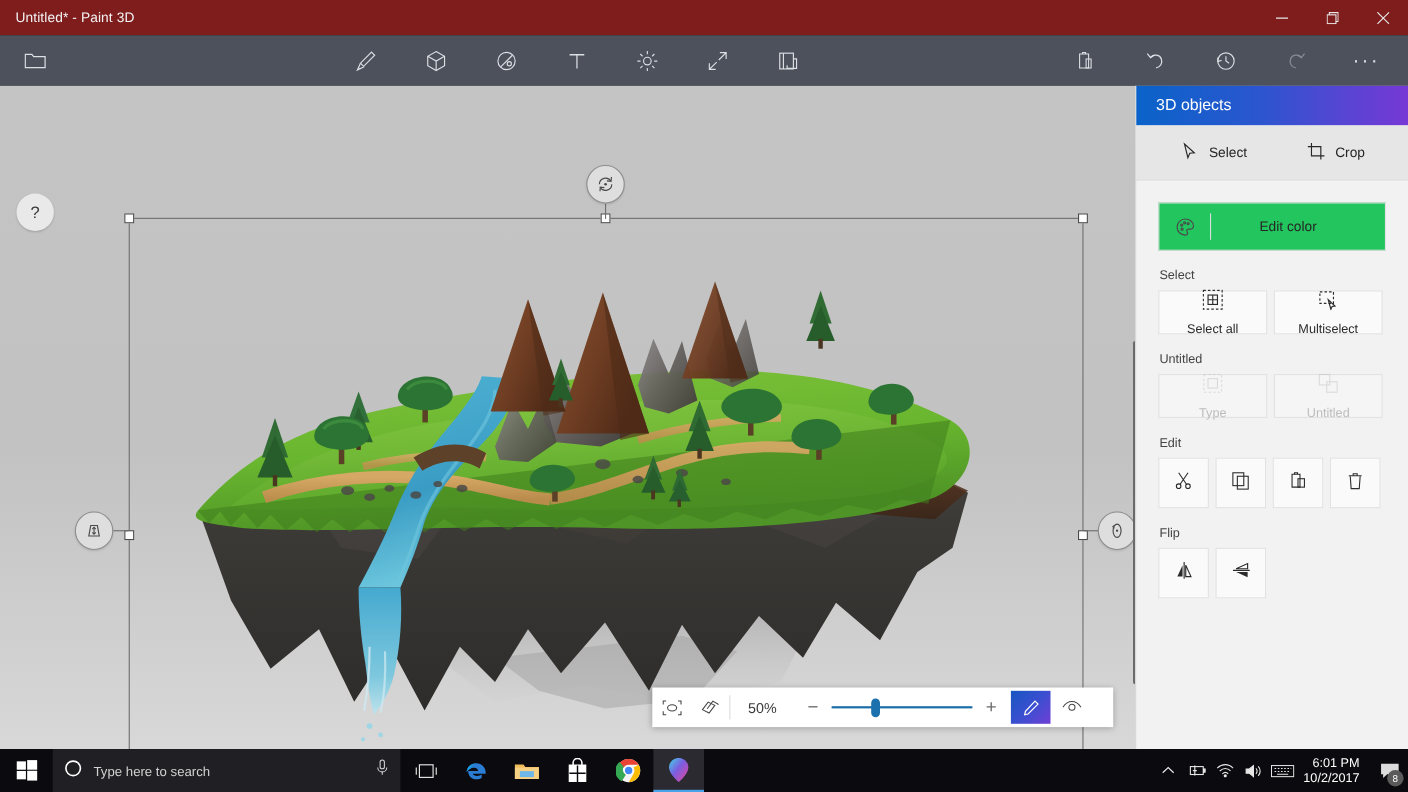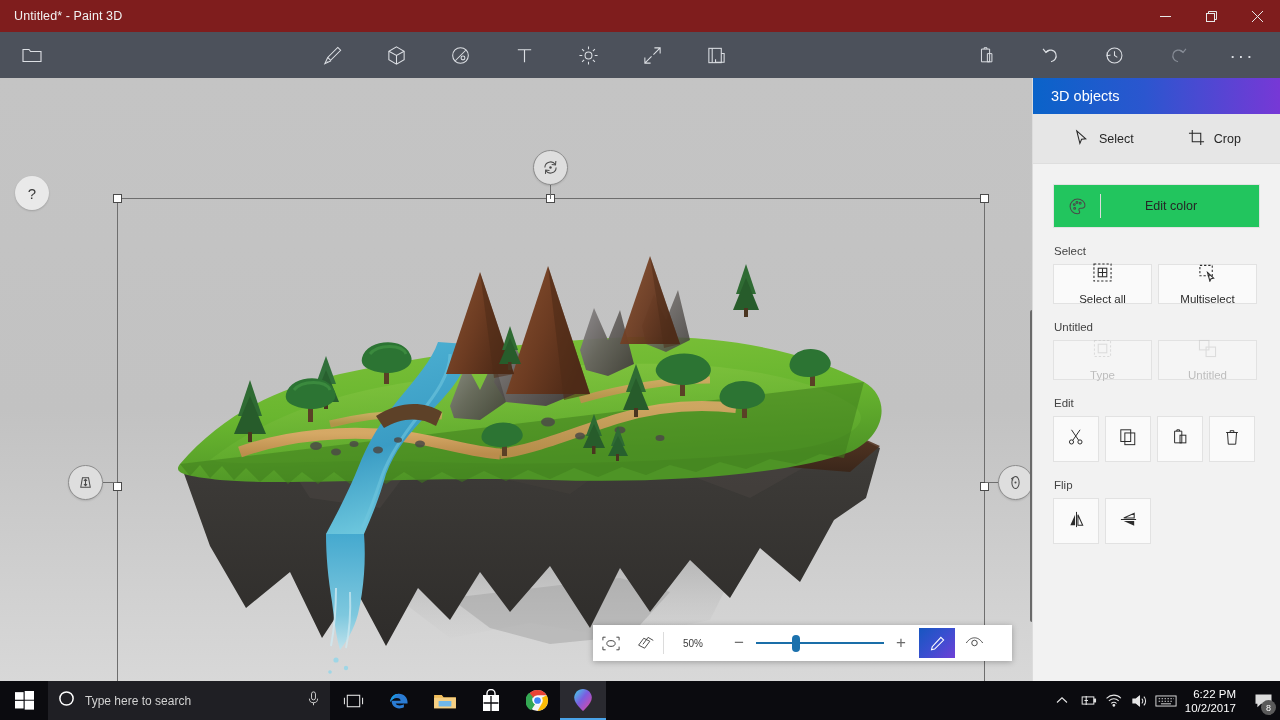--- a/index.html
+++ b/index.html
@@ -94,21 +94,21 @@
     position:absolute; left:593px; top:625px; width:419px; height:36px;
     background:#fff; box-shadow:0 1px 6px rgba(0,0,0,.28);
     display:flex; align-items:center;
   }
   .zb-icon {
     width:35px; height:36px; display:flex; align-items:center; justify-content:center;
     color:#444;
   }
   .zb-sep { width:1px; height:22px; background:#dcdcdc; }
   .zb-pct {
-    width:58px; text-align:center; font-size:10px; color:#3b3b3b;
+    width:58px; text-align:center; font-size:13px; color:#3b3b3b;
   }
   .zb-minus, .zb-plus {
     width:34px; height:36px; display:flex; align-items:center; justify-content:center;
     color:#6b6b6b; font-size:17px;
   }
   .zb-slider { position:relative; width:128px; height:36px; display:flex; align-items:center; }
   .zb-track { width:100%; height:2px; background:#1a6ea8; }
   .zb-thumb {
     position:absolute; left:36px; top:10px; width:8px; height:17px; border-radius:4px;
     background:#1b71ad;
@@ -170,21 +170,21 @@
 
   
   .taskbar {
     position:absolute; left:0; top:681px; width:1280px; height:39px; background:#0b0b0f;
     display:flex; align-items:center;
   }
   .start-btn {
     width:48px; height:39px; display:flex; align-items:center; justify-content:center;
   }
   .search-box {
-    width:282px; height:39px; background:#1f1f24; display:flex; align-items:center;
+    width:316px; height:39px; background:#1f1f24; display:flex; align-items:center;
     padding:0 10px; gap:10px;
   }
   .search-text { color:#d2d2d2; font-size:12px; flex:1; }
   .tb-task {
     width:46px; height:39px; display:flex; align-items:center; justify-content:center;
   }
   .tb-task.active { background:#2a2a30; border-bottom:2px solid #4aa3e8; }
   .tray { position:absolute; right:0; top:0; height:39px; display:flex; align-items:center; }
   .tray-icon { width:26px; height:39px; display:flex; align-items:center; justify-content:center; color:#e6e6e6; }
   .clock {
@@ -826,21 +826,21 @@
       </div>
       <div class="tray-icon">
         <svg width="22" height="14" viewBox="0 0 24 15" fill="none" stroke="currentColor" stroke-width="1">
           <rect x="1" y="2" width="22" height="11"></rect>
           <path d="M4 5h1.6M7.2 5h1.6M10.4 5h1.6M13.6 5h1.6M16.8 5h1.6M20 5h0.6"></path>
           <path d="M4 7.8h1.6M7.2 7.8h1.6M10.4 7.8h1.6M13.6 7.8h1.6M16.8 7.8h1.6"></path>
           <path d="M6.5 10.6h11"></path>
         </svg>
       </div>
       <div class="clock">
-        <span>6:22 PM</span>
+        <span>6:01 PM</span>
         <span>10/2/2017</span>
       </div>
       <div class="notif">
         <svg width="19" height="16" viewBox="0 0 20 17" fill="none" stroke="currentColor" stroke-width="1.1">
           <path d="M1.5 1.5h17v10h-11l-4 3.6v-3.6h-2z" fill="#dcdcdc" stroke="none"></path>
         </svg>
         <span class="notif-badge">8</span>
       </div>
     </div>
   </div>

